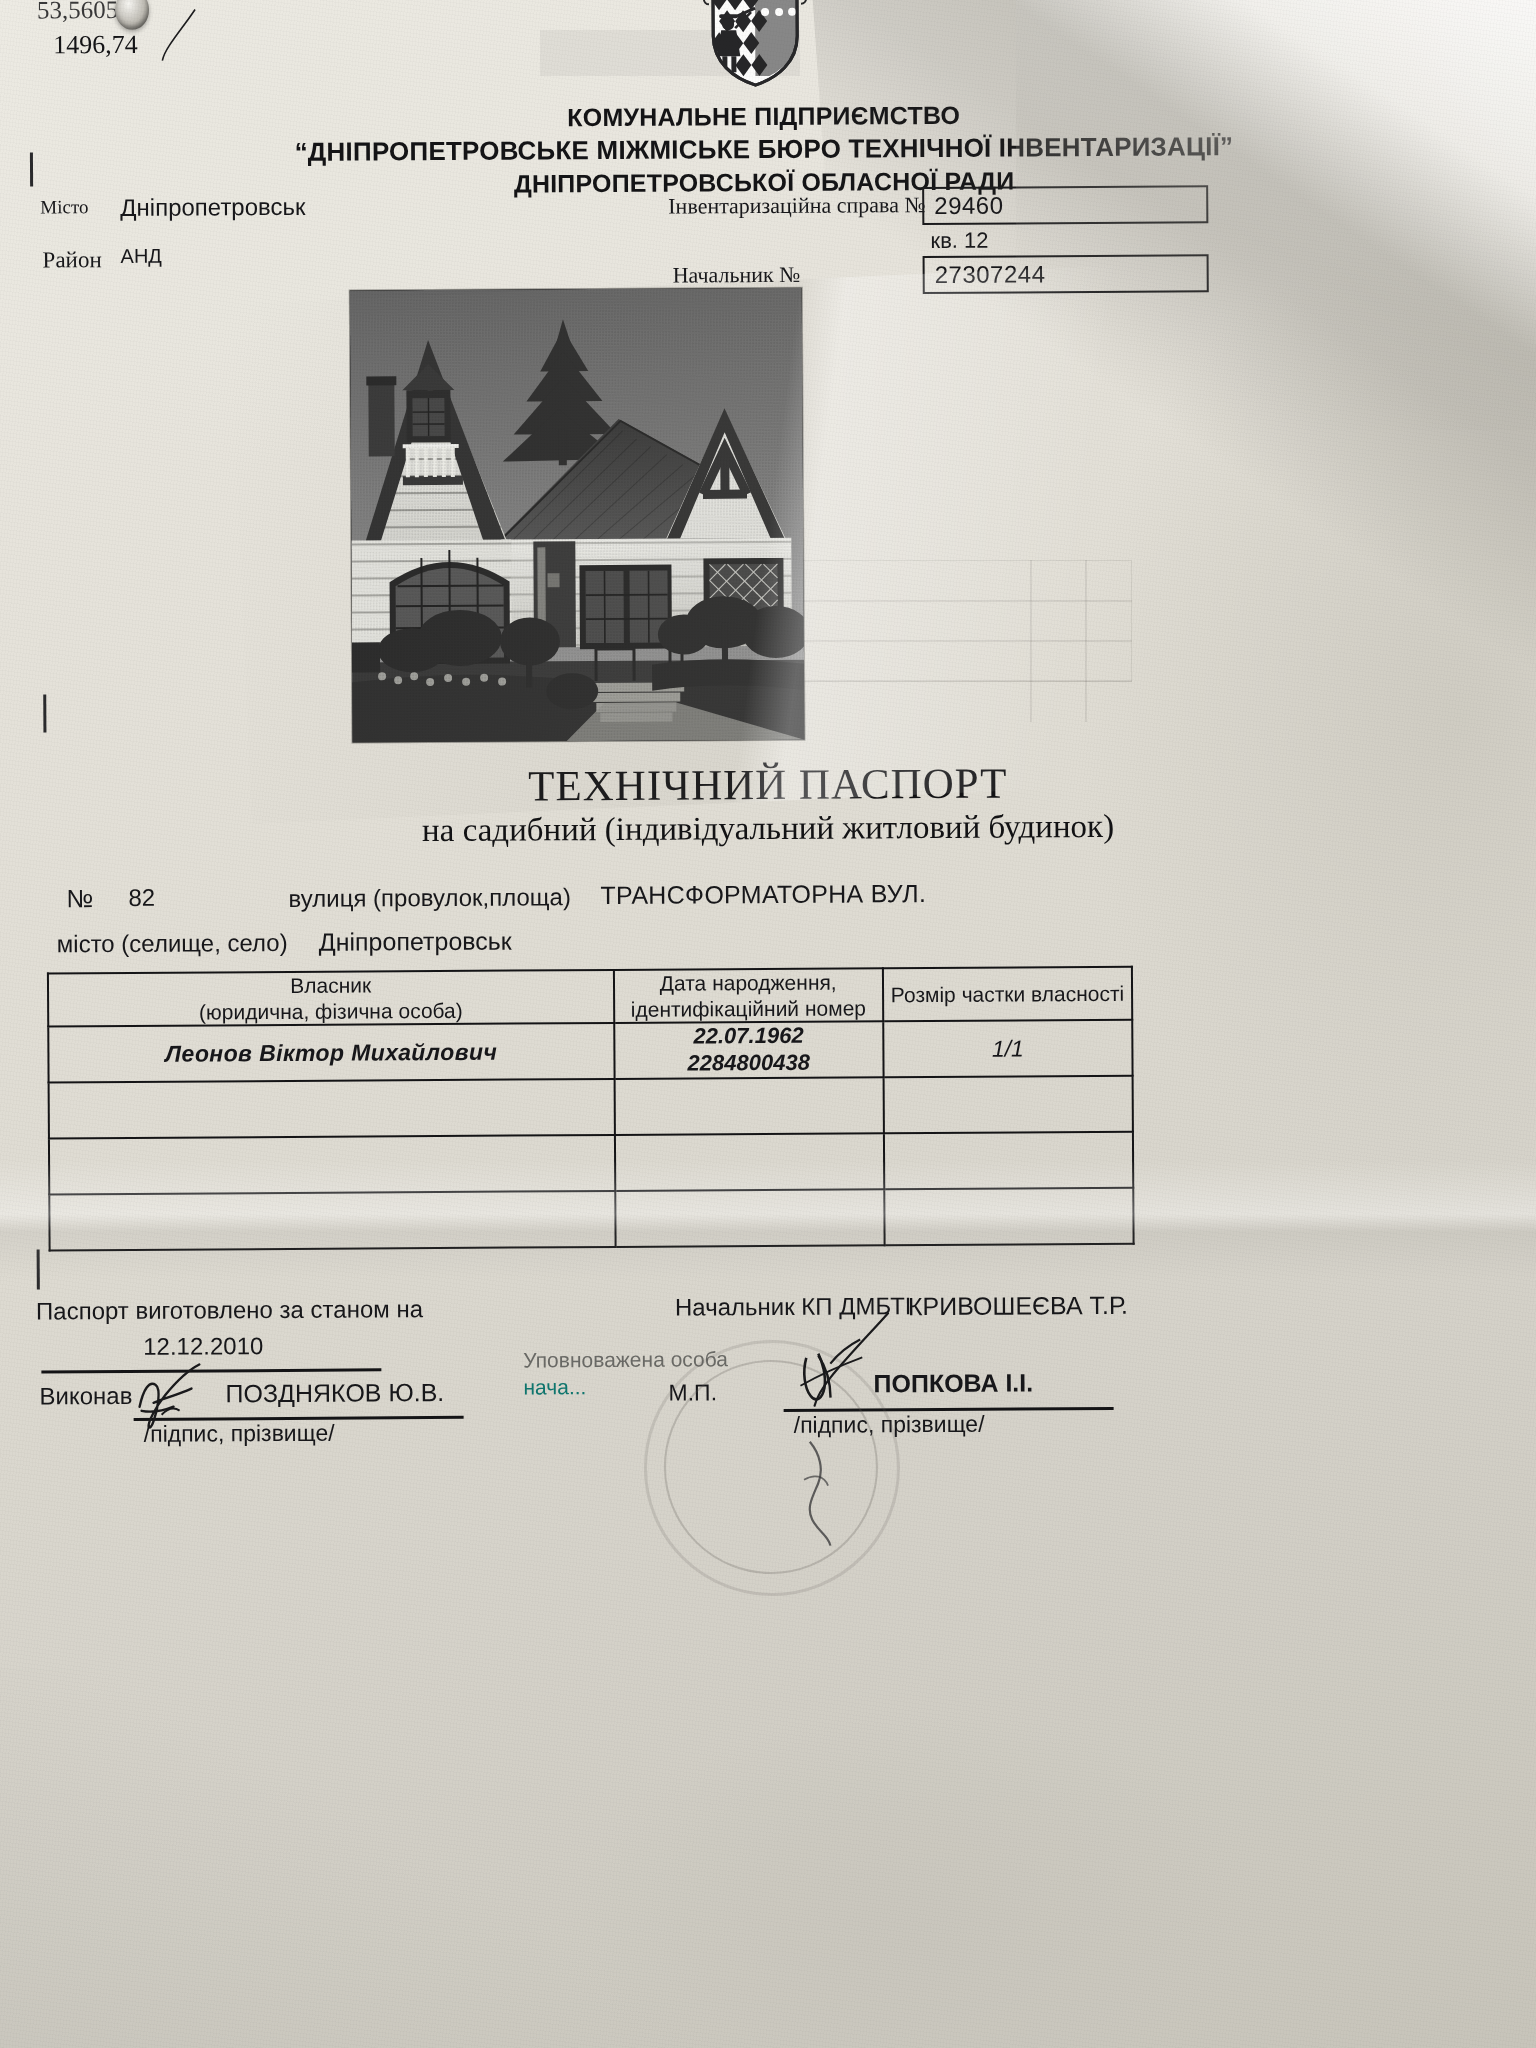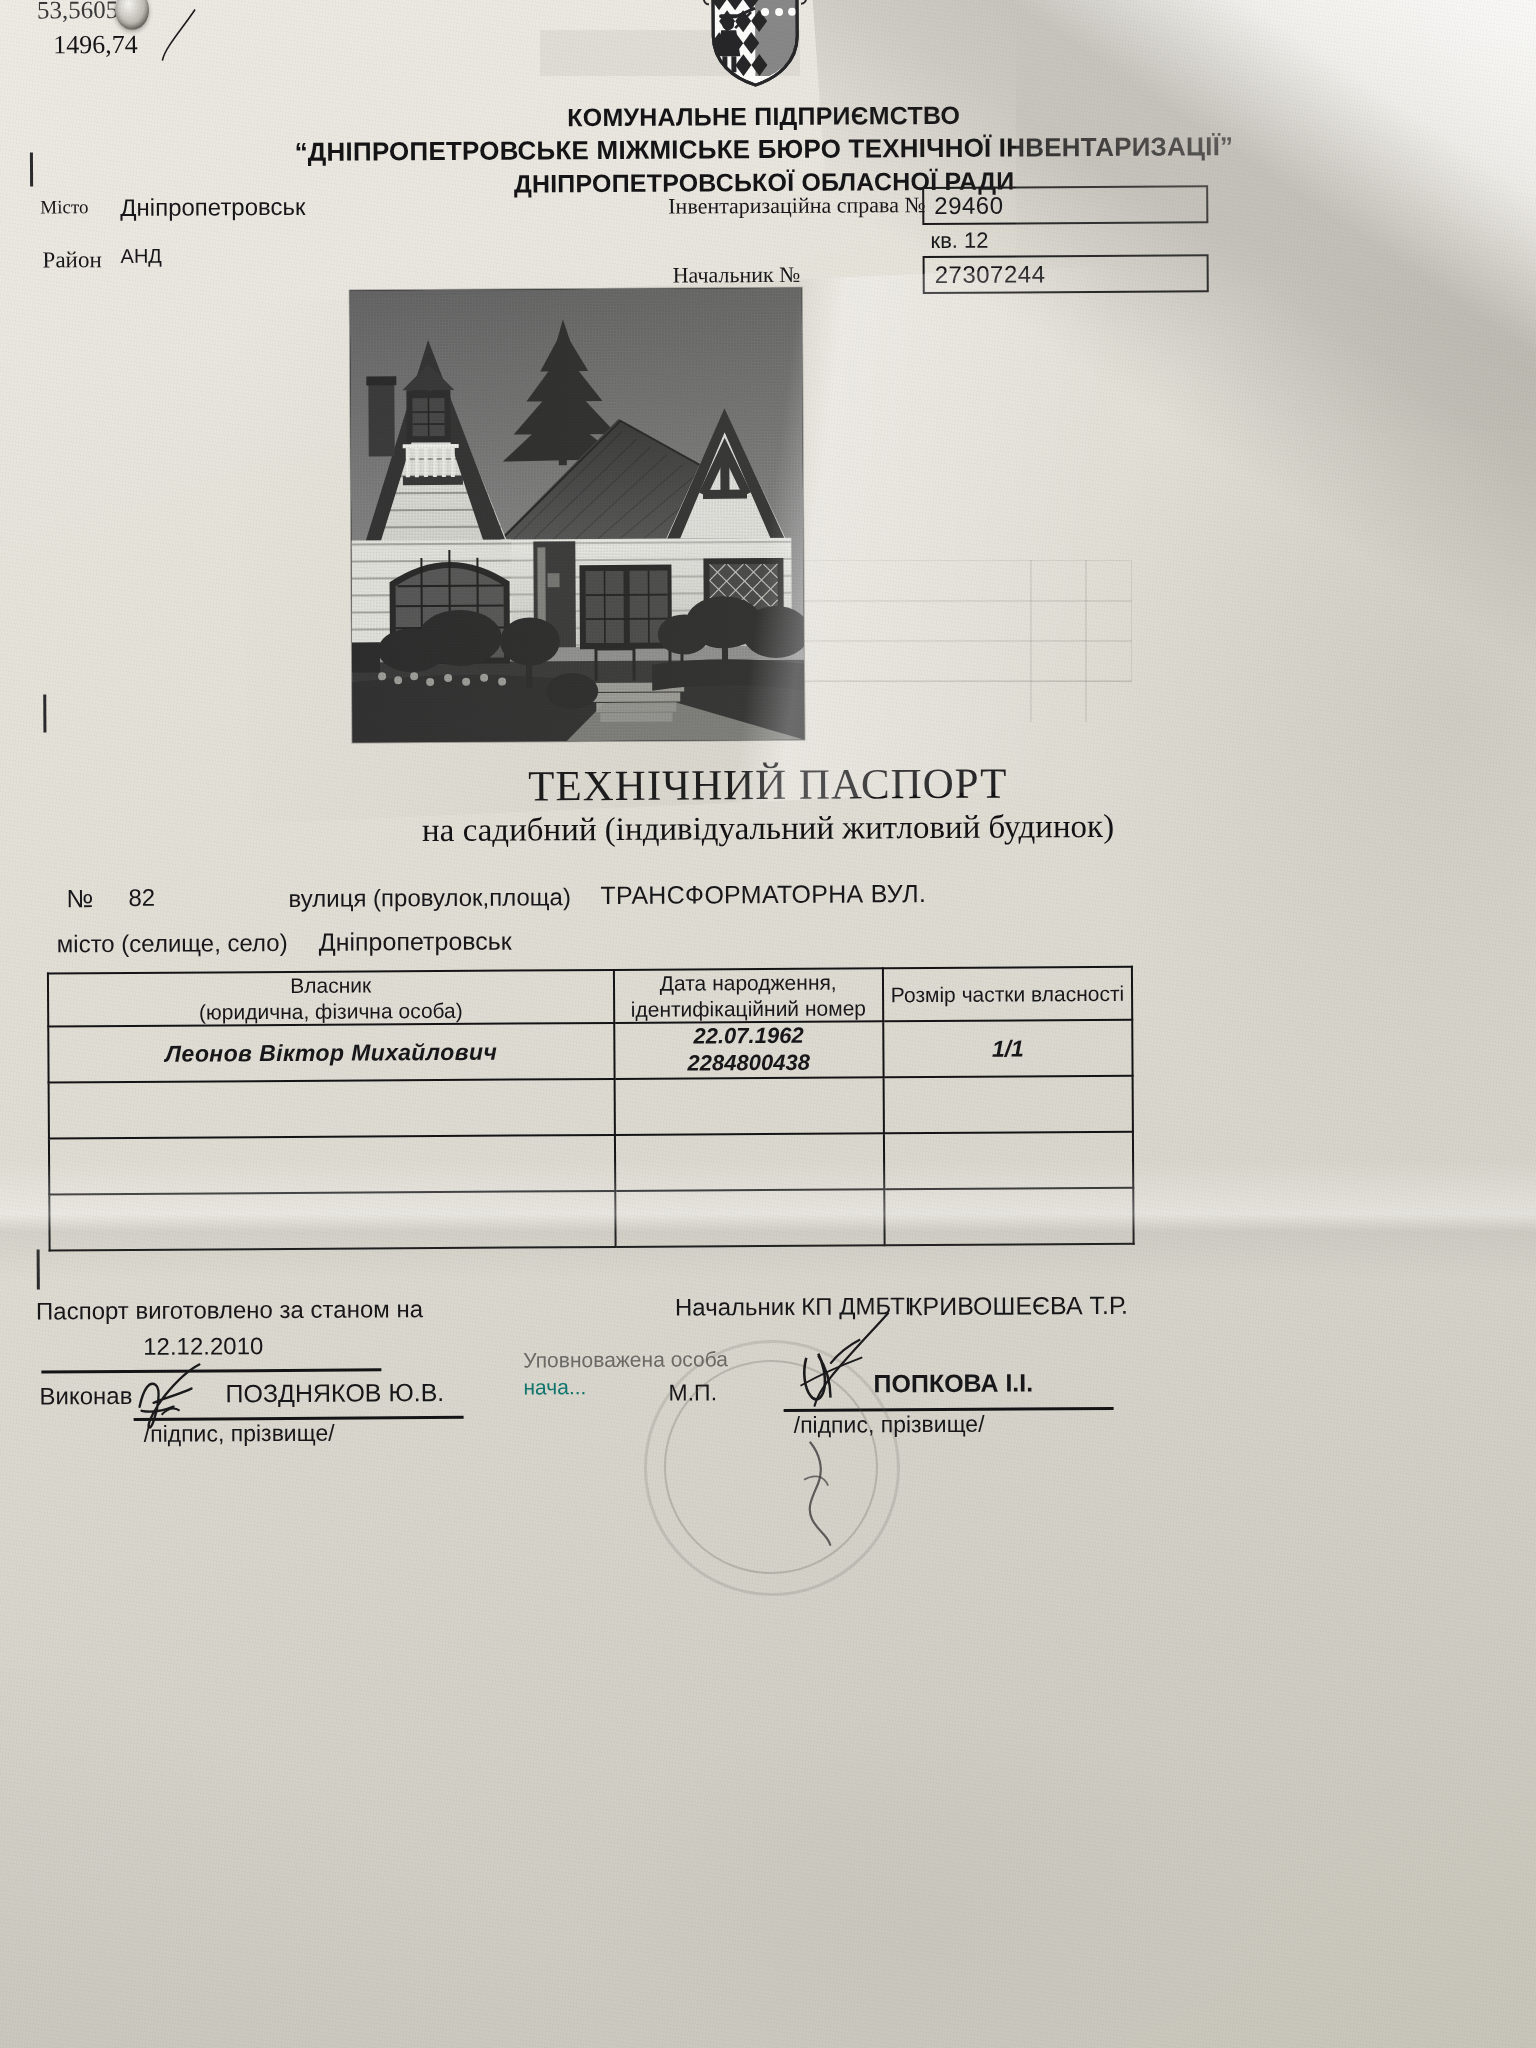--- a/index.html
+++ b/index.html
@@ -124,21 +124,21 @@
     text-align:center;
     vertical-align:middle;
   }
   #tbl th{font-weight:normal;font-size:21px;line-height:1.22;height:50px;}
   #tbl td{height:54px;font-size:22px;}
   .c1{width:566px;}
   .c2{width:268px;}
   .c3{width:248px;}
   .owner-name{font-style:italic;font-weight:bold;font-size:23px;letter-spacing:.4px;}
   .owner-dob{font-style:italic;font-weight:bold;font-size:22px;line-height:1.22;}
-  .owner-share{font-style:italic;font-weight:bold;font-size:23px;}
+  .owner-share{font-style:italic;font-weight:normal;font-size:23px;}
   
   #f-made{top:1293px;left:33px;font-size:24px;}
   #f-date{top:1329px;left:140px;font-size:24px;}
   #f-rule1{top:1366px;left:38px;width:340px;height:0;border-top:3px solid #141416;}
   #f-vykonav{top:1378px;left:36px;font-size:24px;}
   #f-rule2{top:1414px;left:130px;width:330px;height:0;border-top:3px solid #141416;}
   #f-exec-name{top:1376px;left:222px;font-size:25px;}
   #f-sign1{top:1417px;left:140px;font-size:23px;}
   #f-boss-lbl{top:1293px;left:672px;font-size:24px;}
   #f-boss-name{top:1293px;left:905px;font-size:25px;}

